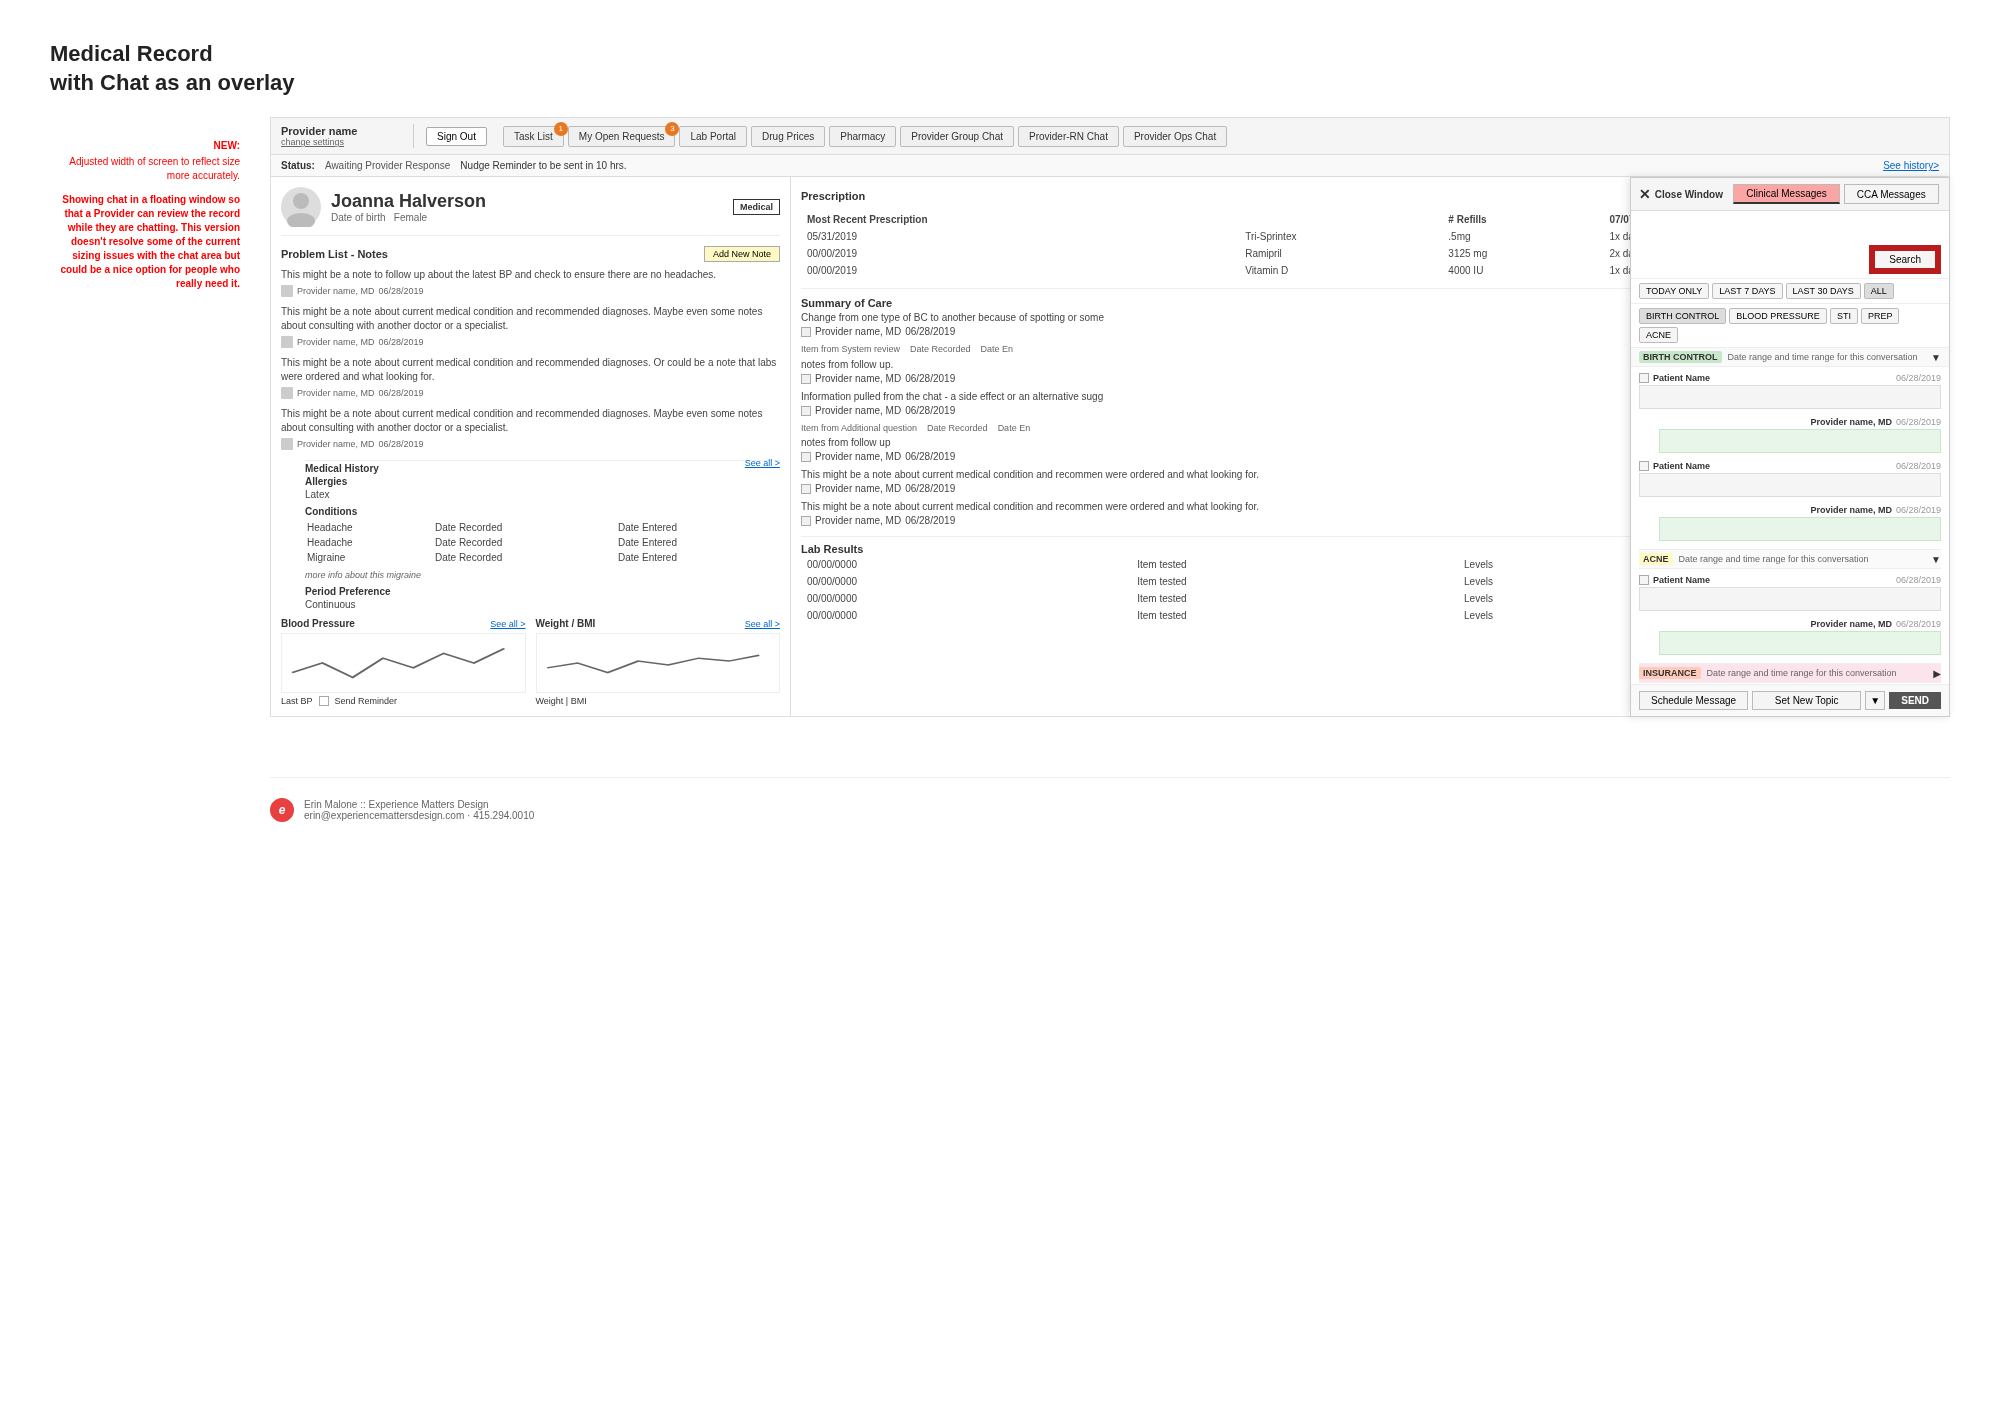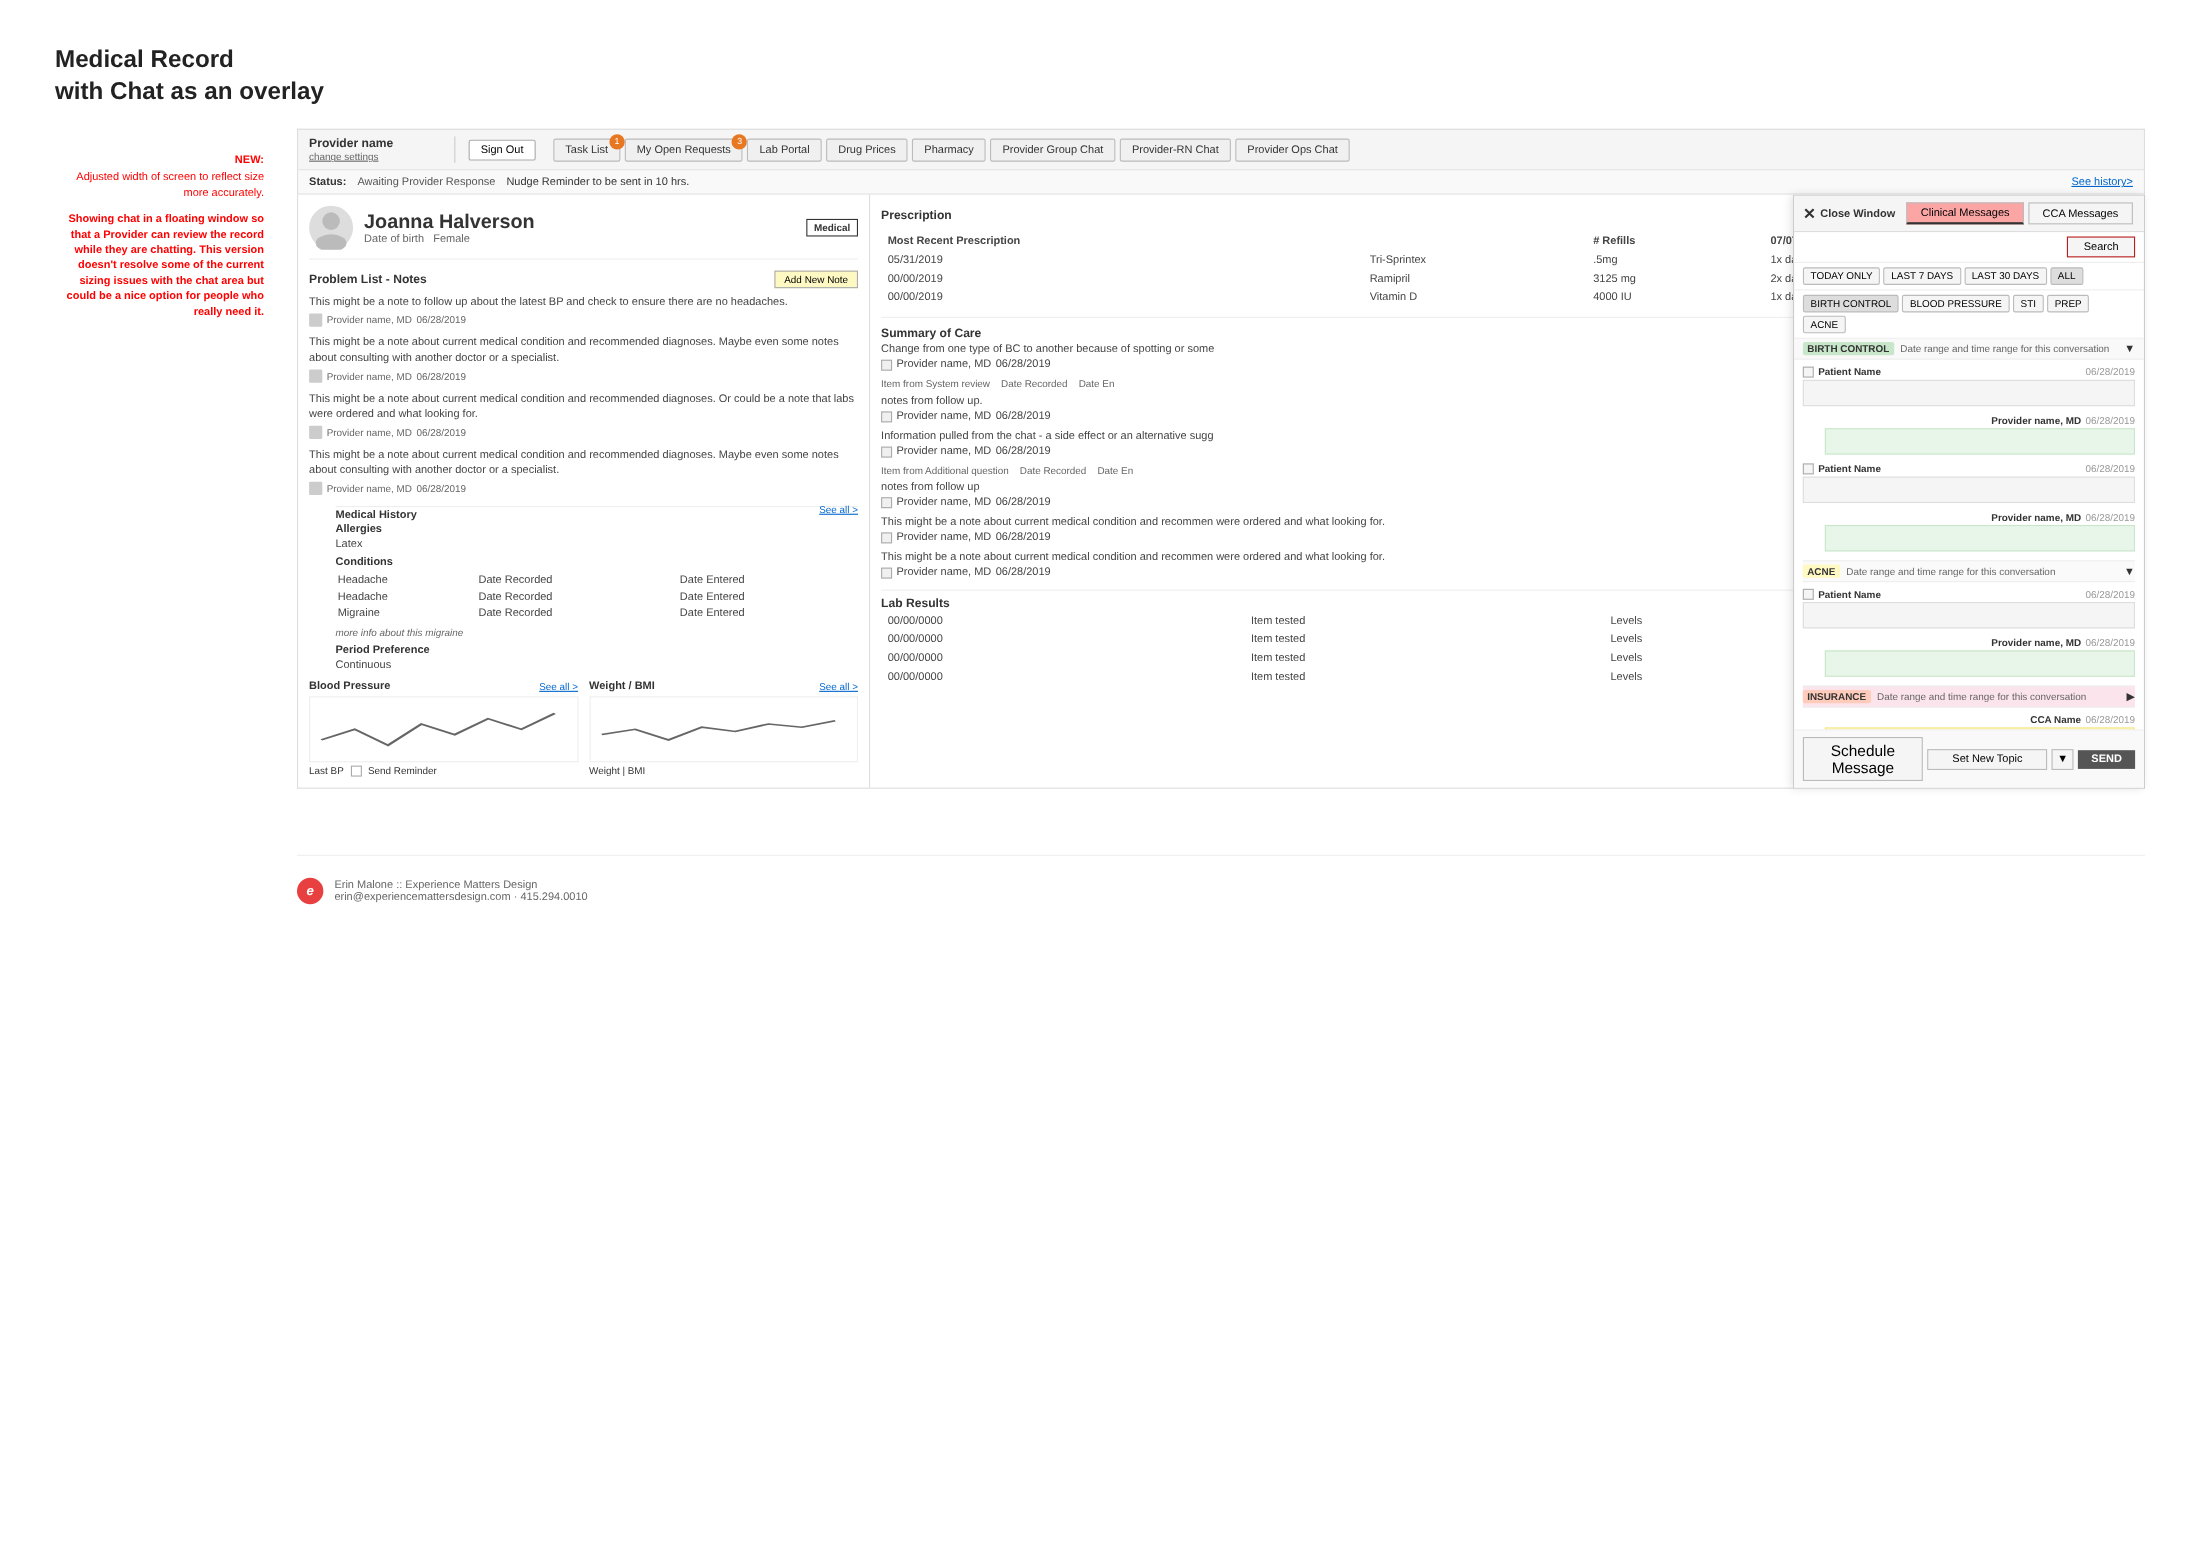--- a/index.html
+++ b/index.html
@@ -104,24 +104,24 @@
     .provider-checkbox { width: 10px; height: 10px; border: 1px solid #aaa; background: #f0f0f0; display: inline-block; }
 
     
     .lab-section { border-top: 1px solid #eee; padding-top: 6px; }
     .lab-table { width: 100%; font-size: 10px; }
     .lab-table td { padding: 2px 4px; color: #444; }
     .close-window { display: flex; align-items: center; gap: 4px; font-size: 10px; font-weight: bold; cursor: pointer; }
     .close-x { font-size: 14px; font-weight: bold; }
     .chat-tab { border: 1px solid #bbb; padding: 3px 12px; font-size: 10px; cursor: pointer; background: #f5f5f5; }
     .chat-tab-active { background: #fca5a5; border-bottom: 2px solid #333; }
-    .search-btn { border: 1px solid #b91c1c; background: #f5f5f5; padding: 3px 14px; font-size: 10px; cursor: pointer; }
+    .search-btn { border: 6px solid #b91c1c; background: #f5f5f5; padding: 3px 14px; font-size: 10px; cursor: pointer; margin-top: 30px; }
     .filter-tag { border: 1px solid #bbb; background: #f5f5f5; padding: 2px 6px; font-size: 9px; cursor: pointer; border-radius: 2px; }
     .filter-tag-active { background: #ddd; }
-    .schedule-btn { border: 1px solid #bbb; background: #f5f5f5; padding: 3px 8px; font-size: 14px; cursor: pointer; flex: 1; }
+    .schedule-btn { border: 1px solid #bbb; background: #f5f5f5; padding: 3px 8px; font-size: 10px; cursor: pointer; flex: 1; }
     .topic-btn { border: 1px solid #bbb; background: #f5f5f5; padding: 3px 8px; font-size: 10px; cursor: pointer; flex: 1; }
     .dropdown-arrow { border: 1px solid #bbb; background: #f5f5f5; padding: 3px 4px; font-size: 10px; cursor: pointer; }
     .send-btn { background: #555; color: #fff; border: none; padding: 3px 12px; font-size: 10px; font-weight: bold; cursor: pointer; }
 
     
     .page-footer { margin-top: 60px; padding-top: 20px; border-top: 1px solid #eee; display: flex; align-items: center; gap: 10px; font-size: 10px; color: #666; }
     .footer-logo { width: 24px; height: 24px; background: #e84040; border-radius: 50%; display: flex; align-items: center; justify-content: center; color: #fff; font-size: 12px; font-style: italic; font-weight: bold; }
 
     .record-container { position: relative; }
   </style>

